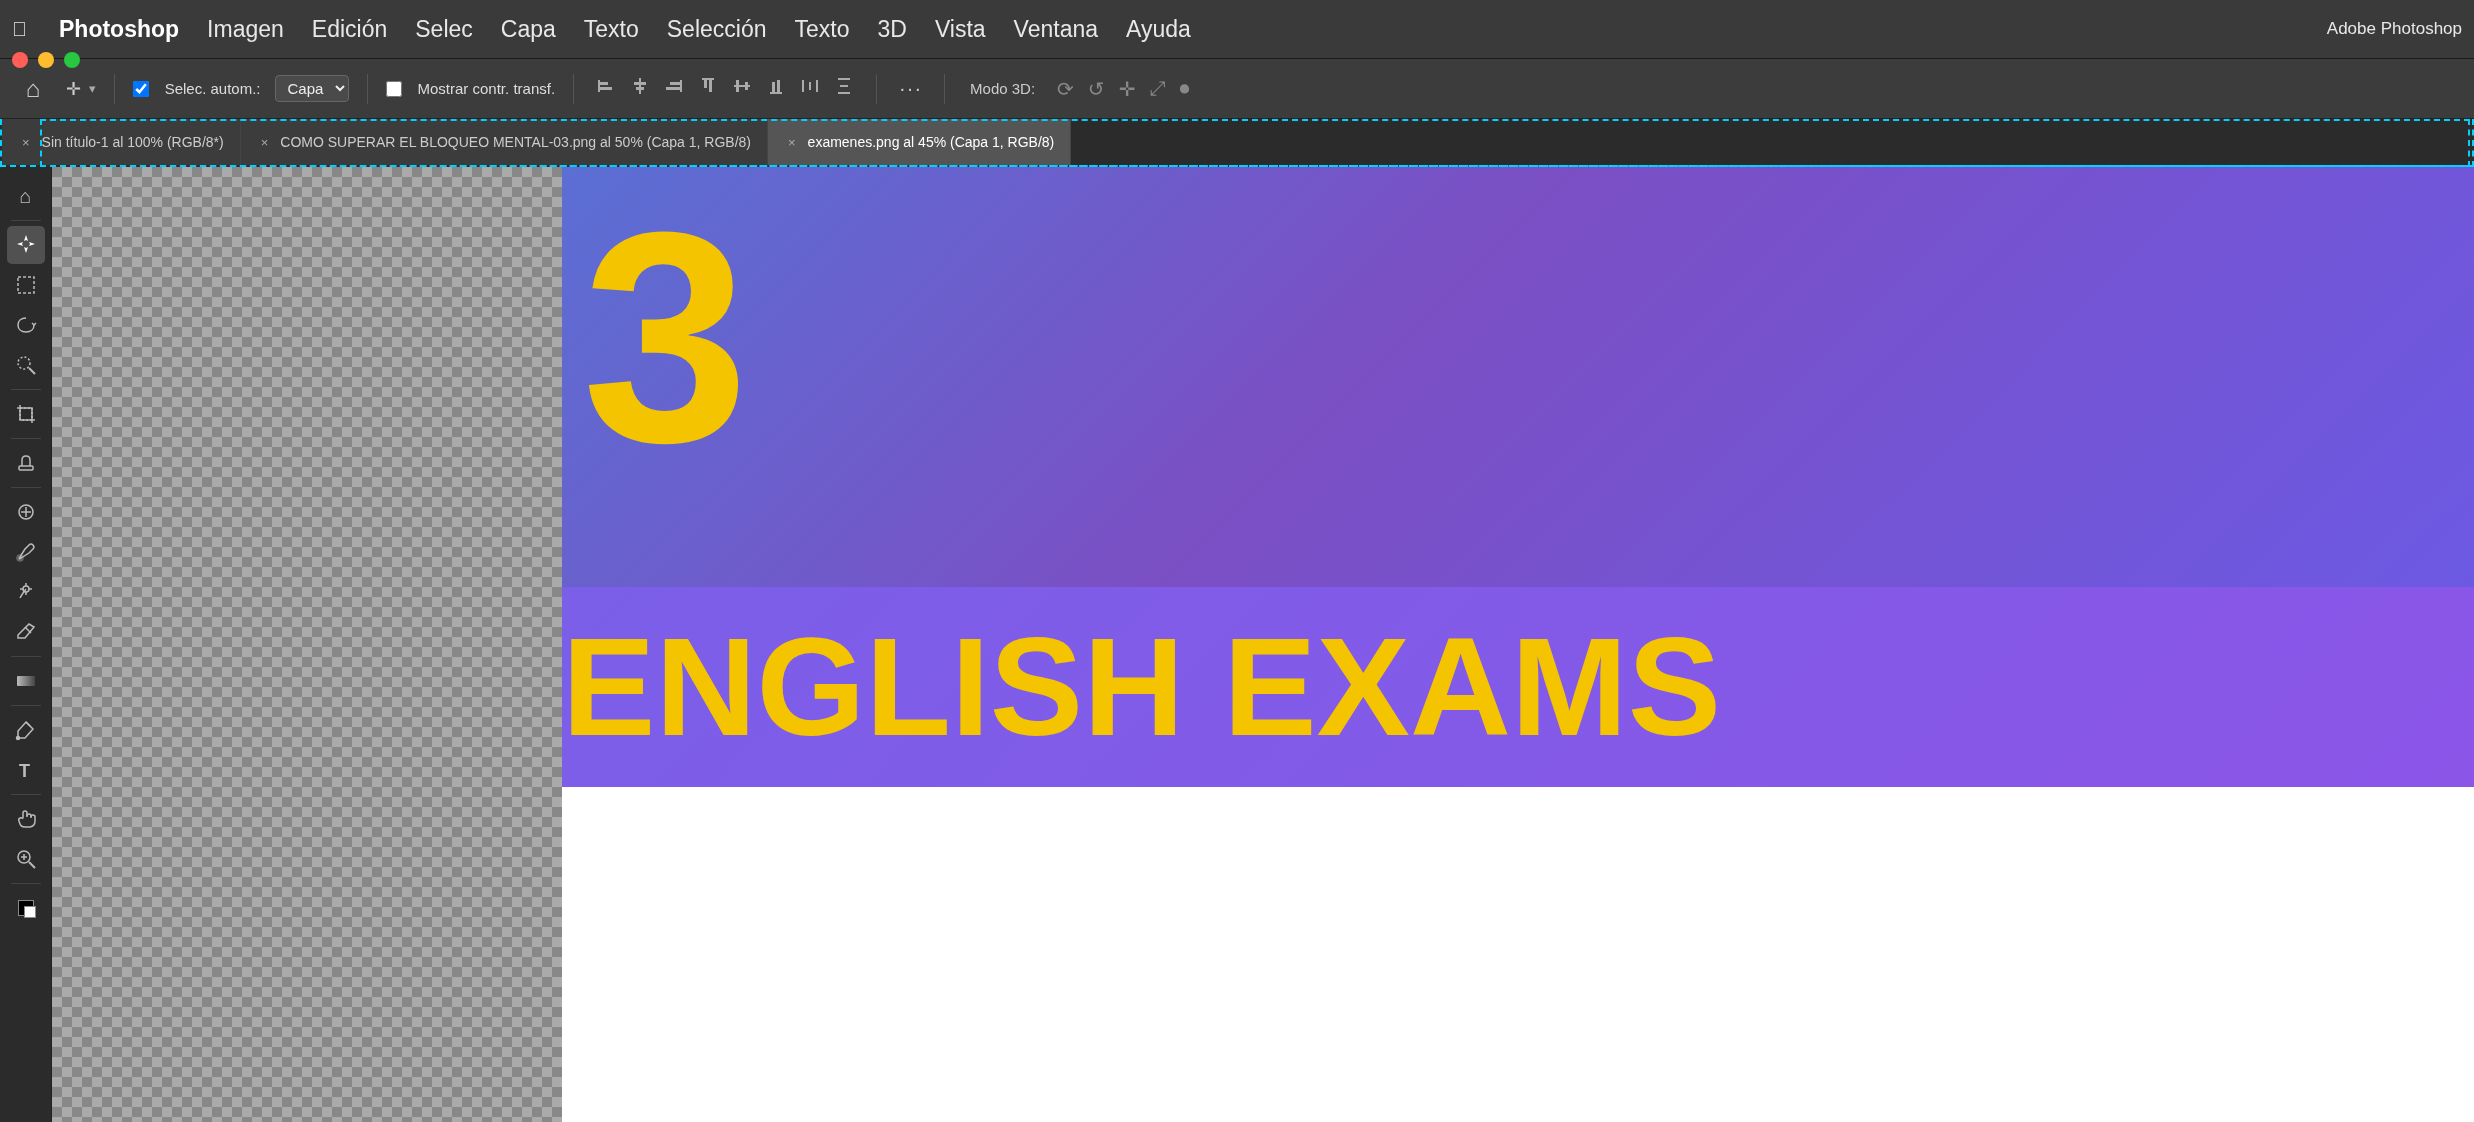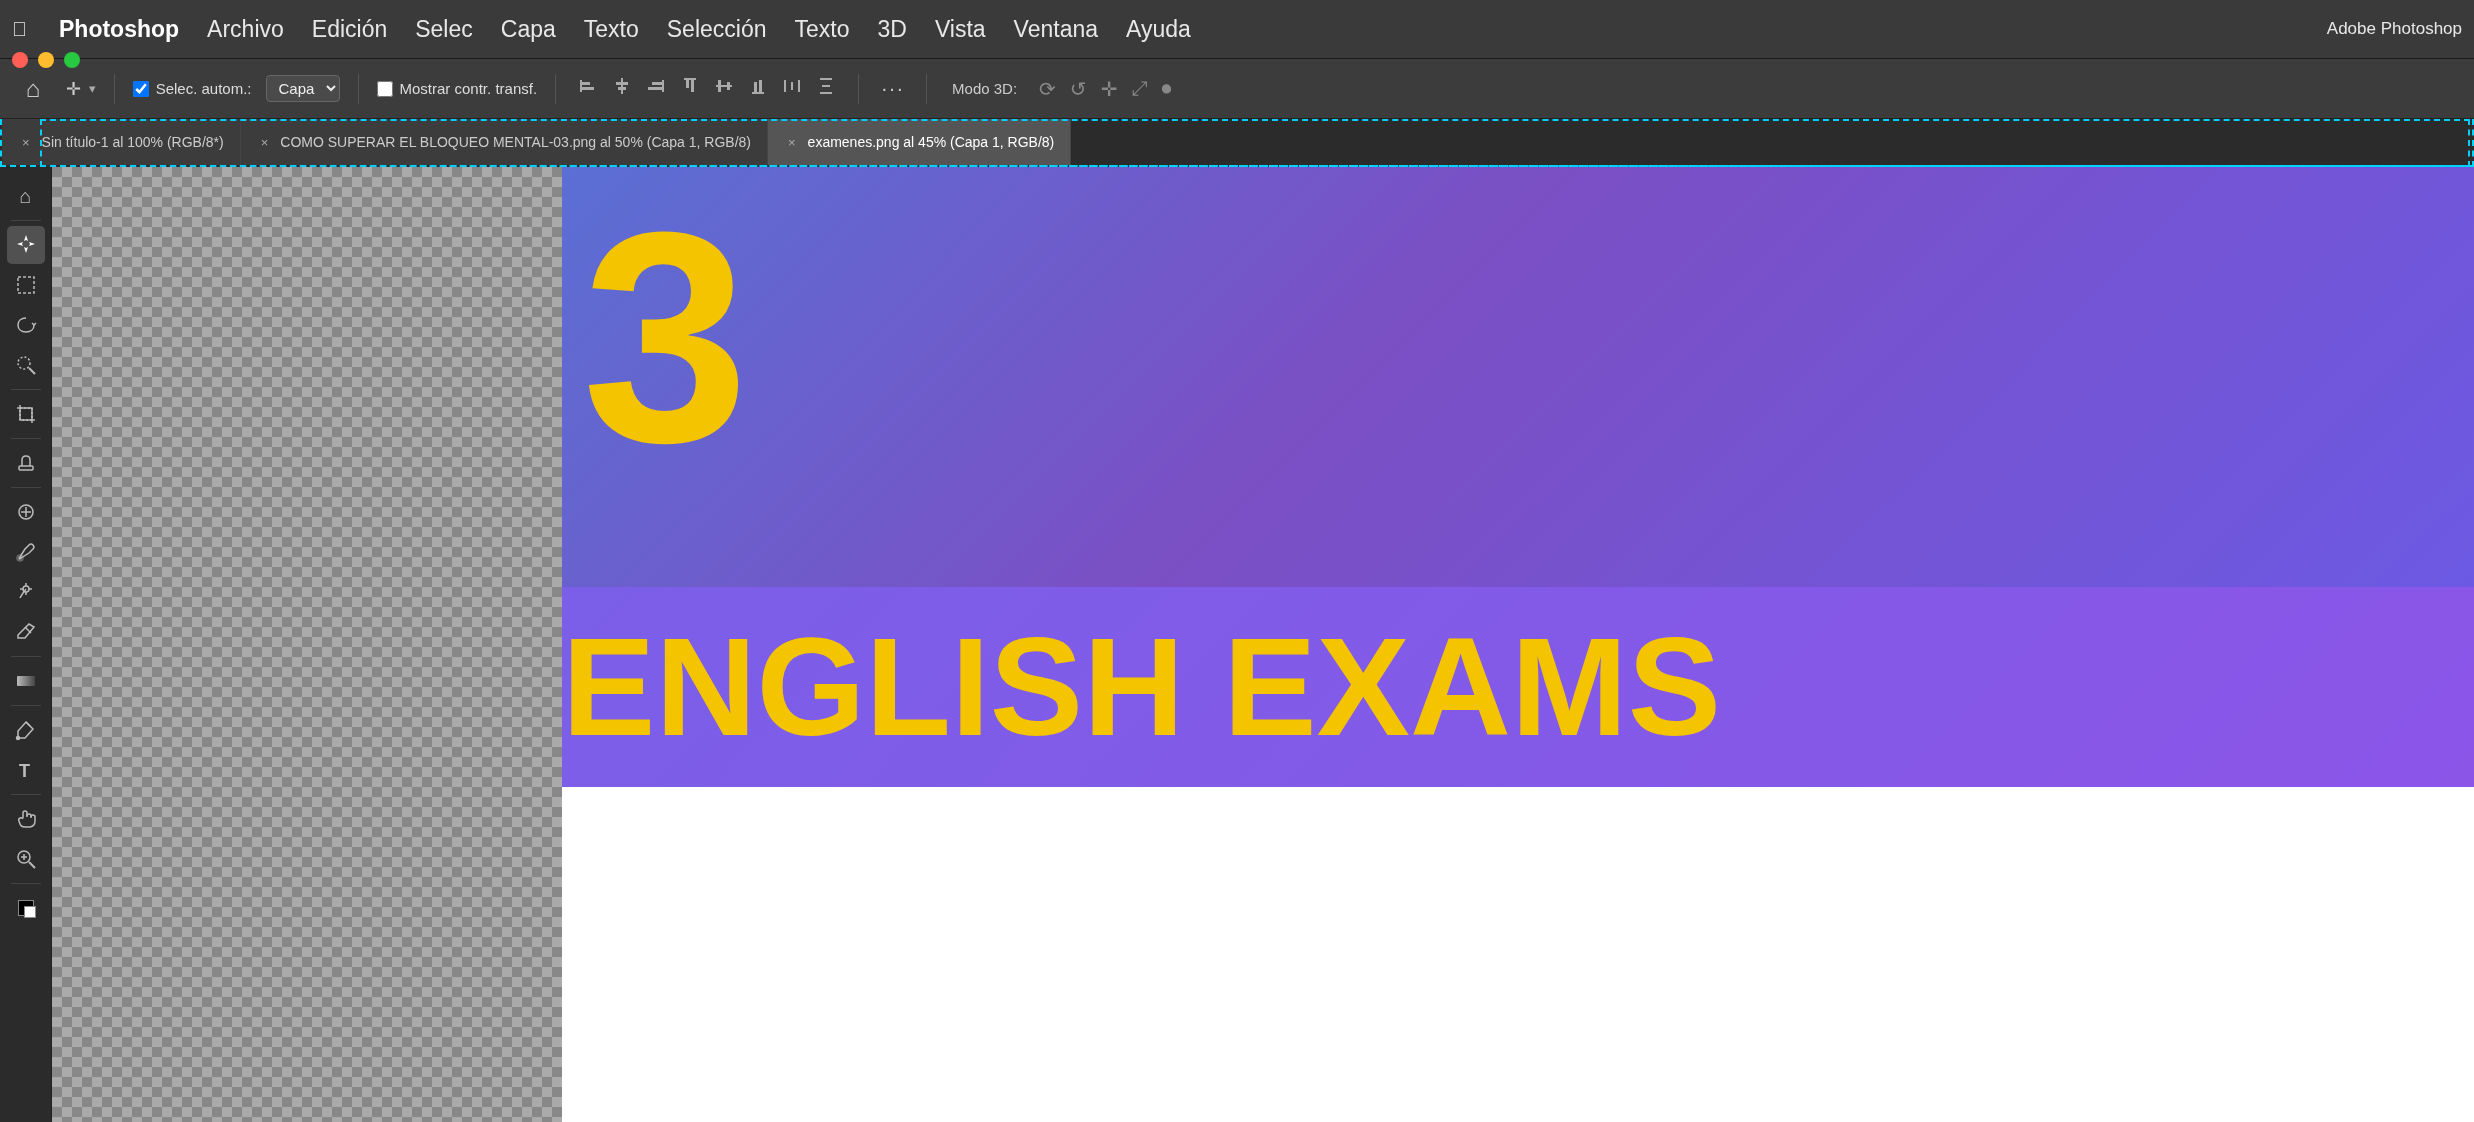--- a/index.html
+++ b/index.html
@@ -48,21 +48,21 @@
       width: 100%;
       height: 60px;
       background: #3c3c3c;
       display: flex;
       align-items: center;
       padding: 0 14px;
       gap: 14px;
       border-bottom: 1px solid #222;
     }
     .options-separator { width: 1px; height: 30px; background: #555; margin: 0 4px; }
-    .options-checkbox { display: flex; align-items: center; gap: 7px; color: #ddd; font-size: 15px; cursor: pointer; }
+    .options-checkbox { display: flex; align-items: center; gap: 16px; color: #ddd; font-size: 15px; cursor: pointer; }
     .options-checkbox input { width: 16px; height: 16px; cursor: pointer; }
     .options-select {
       background: #4a4a4a;
       border: 1px solid #666;
       color: #eee;
       font-size: 15px;
       padding: 3px 8px;
       border-radius: 4px;
       cursor: pointer;
     }
@@ -253,21 +253,21 @@
       height: calc(100% - 620px);
       background: #ffffff;
     }
   </style>
 </head>
 <body>
 
 <div class="menu-bar">
   <div class="apple-logo"></div>
   <div class="menu-item active">Photoshop</div>
-  <div class="menu-item">Archivo</div>
+  <div class="menu-item">Imagen</div>
   <div class="menu-item">Edición</div>
   <div class="menu-item">Selec</div>
   <div class="menu-item">Capa</div>
   <div class="menu-item">Texto</div>
   <div class="menu-item">Selección</div>
   <div class="menu-item">Texto</div>
   <div class="menu-item">3D</div>
   <div class="menu-item">Vista</div>
   <div class="menu-item">Ventana</div>
   <div class="menu-item">Ayuda</div>

